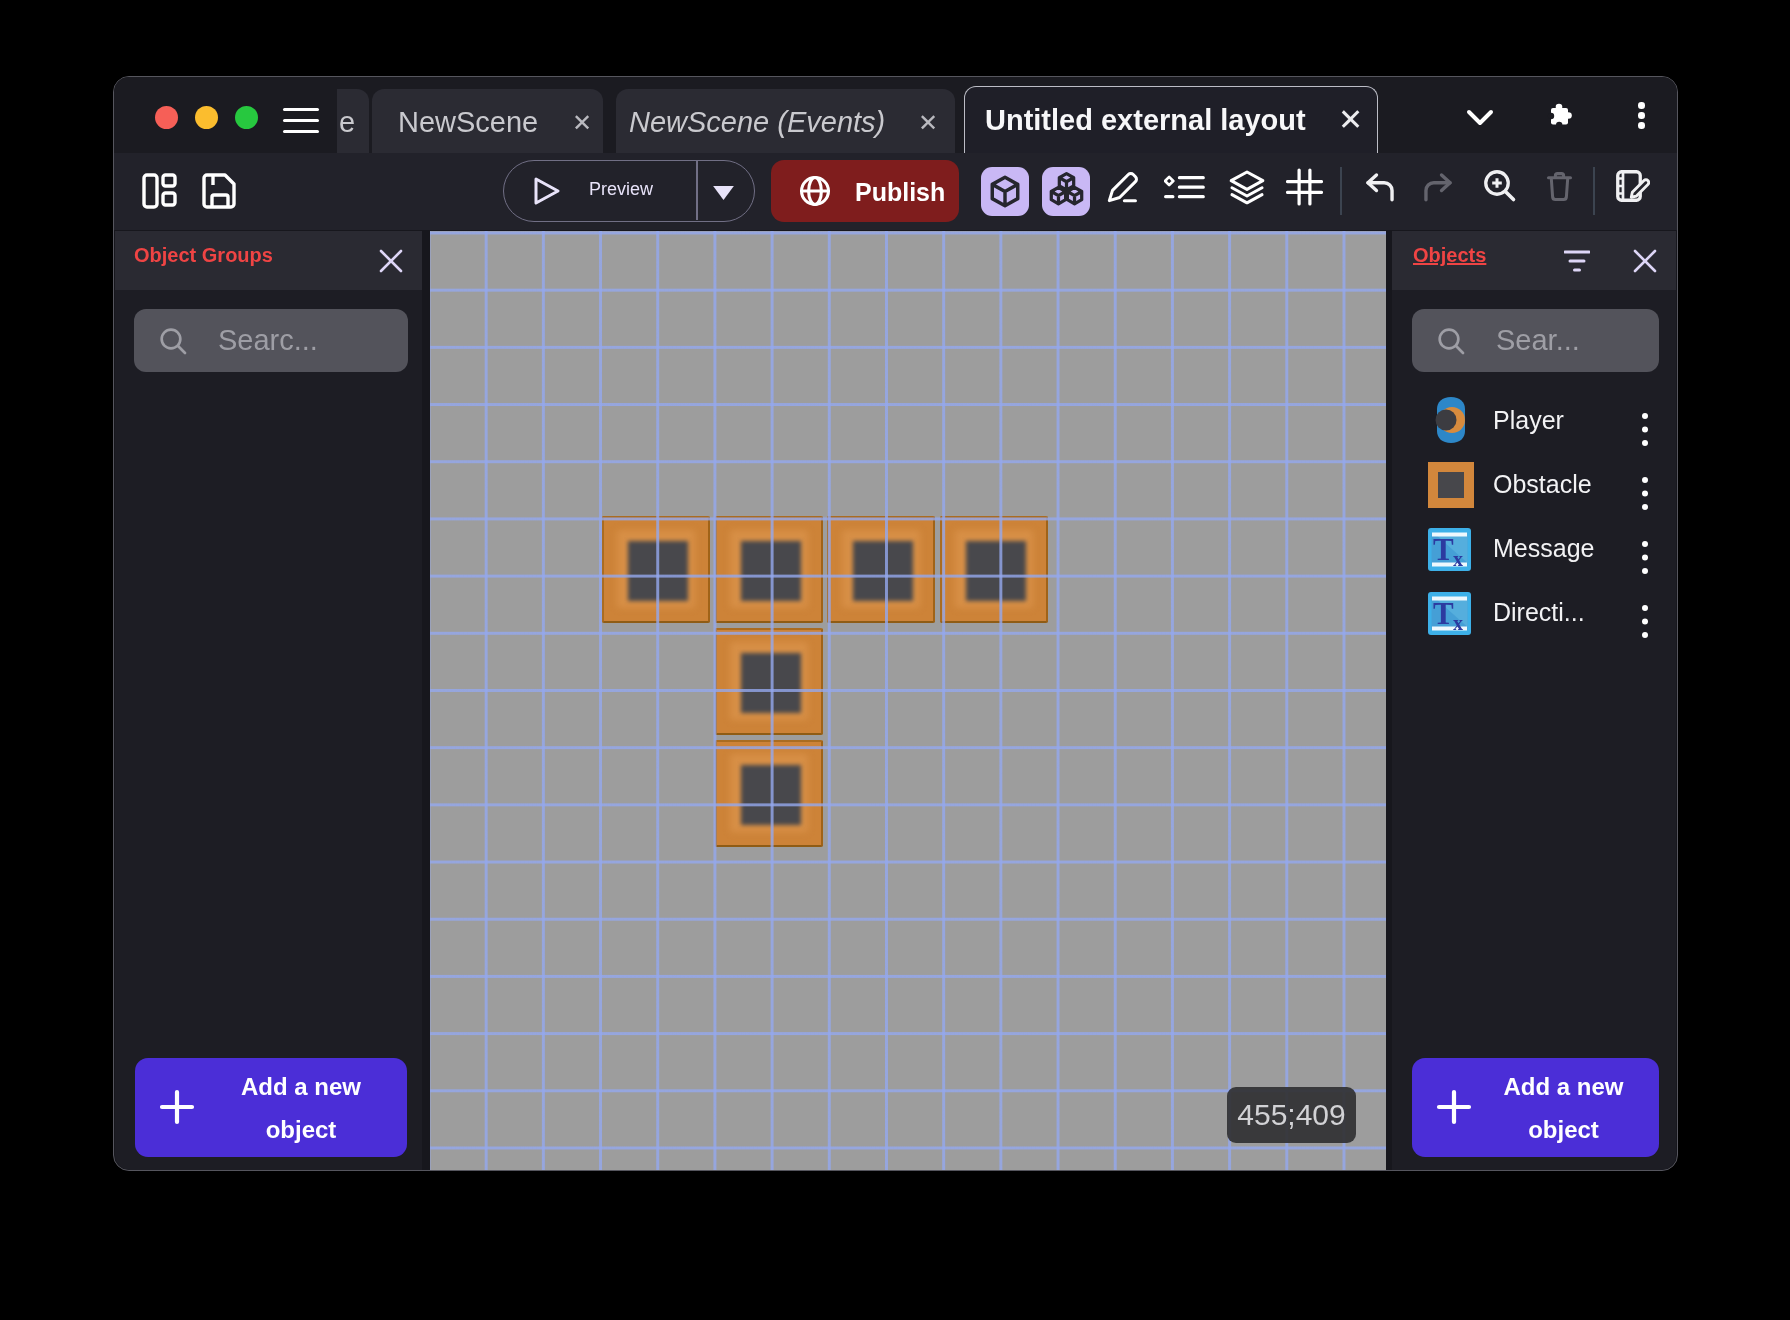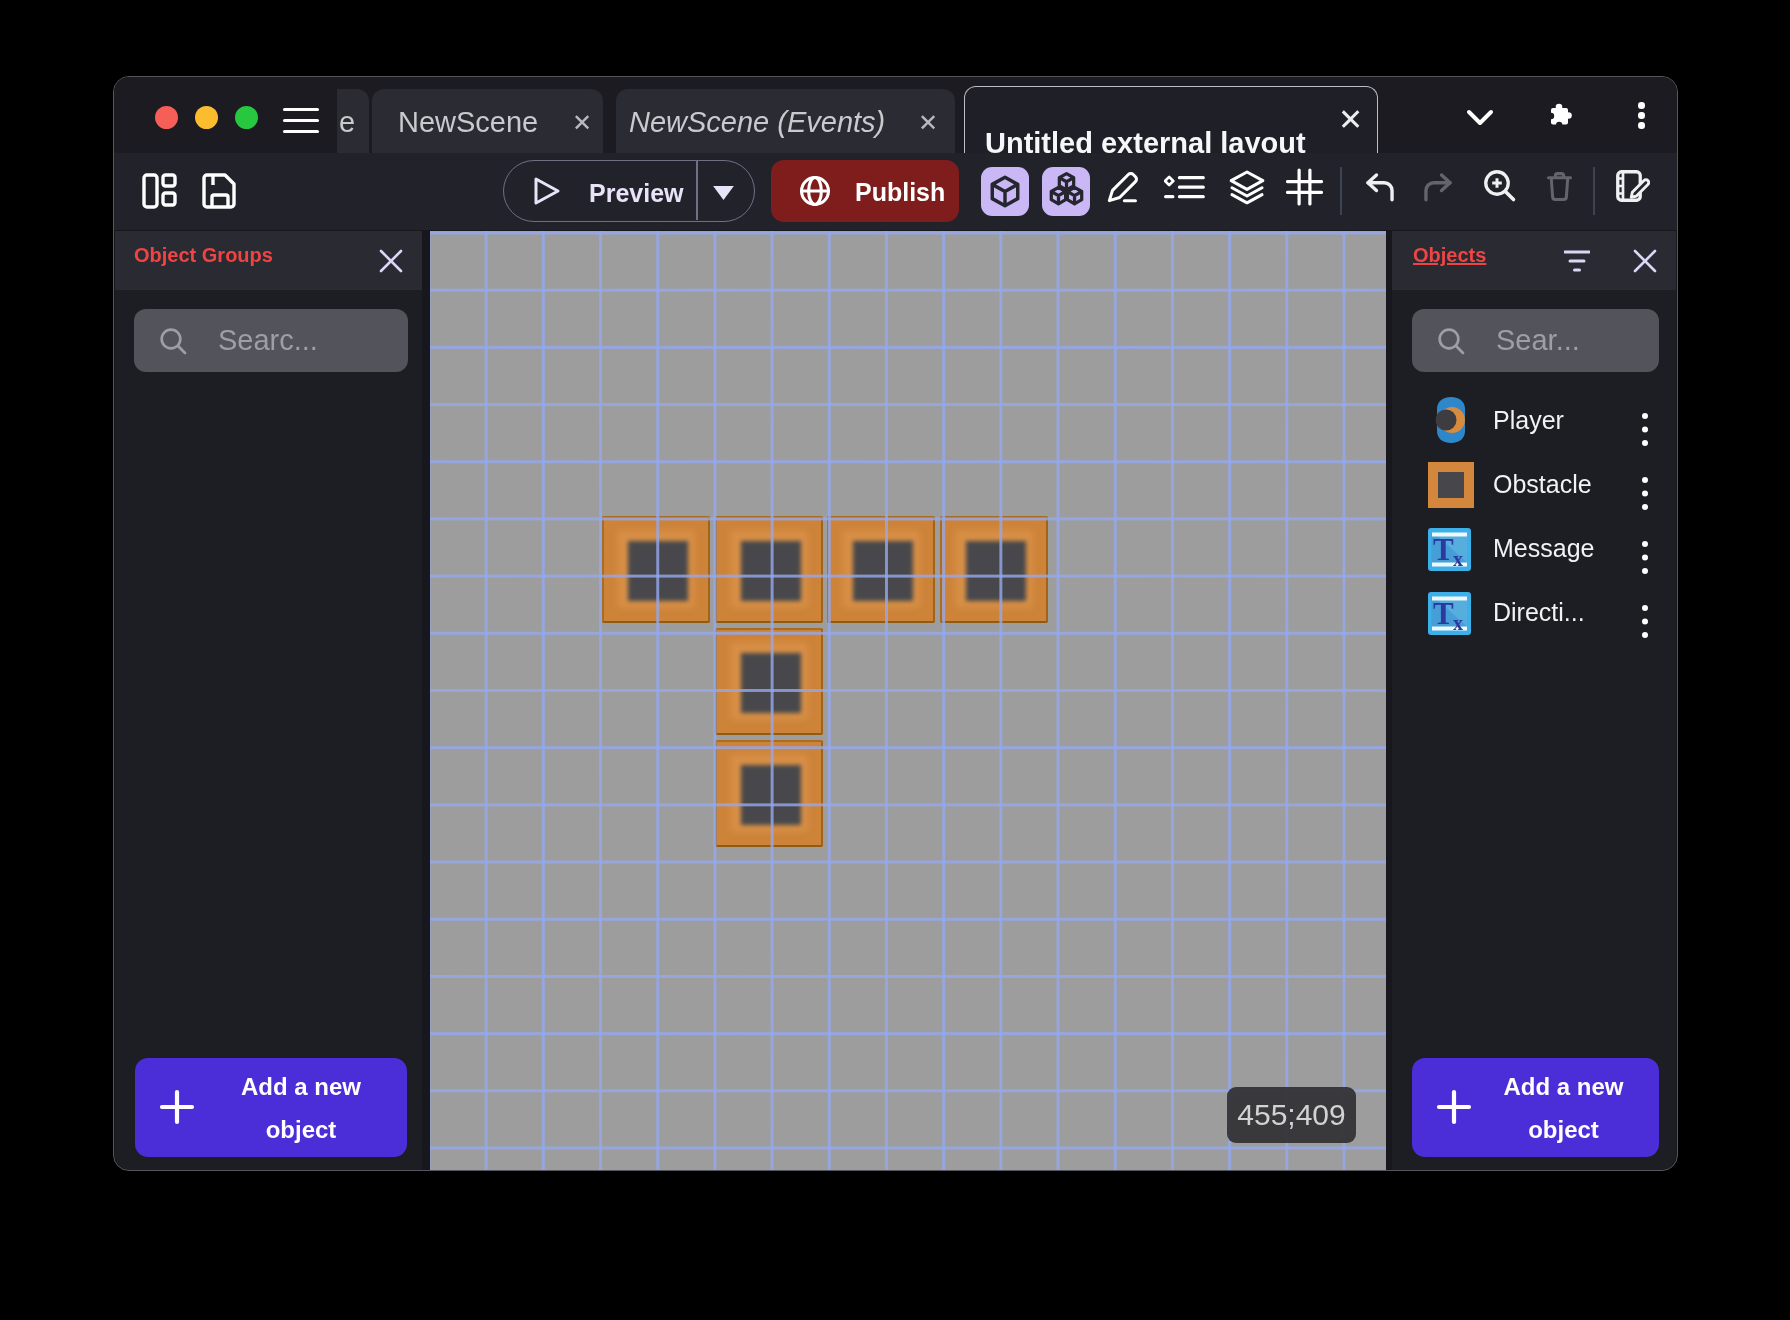--- a/index.html
+++ b/index.html
@@ -17,21 +17,21 @@
     color:#c9c9ce; font-size:29px; }
   .tab .lbl { position:absolute; top:17px; white-space:nowrap; }
   .tab .tx { position:absolute; top:20px; font-size:24px; color:#b9b9bf; font-weight:400; }
   .tab.active { background:#1f1f28; border:1.2px solid #bcbdc6; border-bottom:none; color:#f7f7f9; top:9px; height:67px; font-weight:700; }
   .tbicon { position:absolute; top:0; }
   
   #toolbar { position:absolute; left:0; top:76px; width:100%; height:77px; background:#22222a; }
   .ticon { position:absolute; }
   #btn-preview { position:absolute; left:389px; top:7px; width:252px; height:62px;
     border:1.5px solid #716f85; border-radius:31px; color:#e8e3f9; }
-  #btn-preview .txt { position:absolute; left:85px; top:18px; font-size:25px; font-weight:700; }
+  #btn-preview .txt { position:absolute; left:85px; top:18px; font-size:18px; font-weight:400; }
   #btn-preview .sep { position:absolute; left:192px; top:0px; width:1.5px; height:59px; background:#716f85; }
   #btn-publish { position:absolute; left:657px; top:7px; width:188px; height:62px;
     background:#7f1d1d; border-radius:13px; color:#fff; }
   #btn-publish .txt { position:absolute; left:84px; top:18px; font-size:25px; font-weight:700; }
   .toggle { position:absolute; top:14px; width:48px; height:49px; background:#c9b8f5; border-radius:11px; }
   .vsep { position:absolute; top:14px; width:2px; height:48px; background:#3c4450; }
   
   .panel { position:absolute; top:154px; bottom:0; background:#1d1d24; }
   #lpanel { left:1px; width:307px; border-radius:0 0 0 15px; }
   #rpanel { left:1278px; width:284px; border-radius:0 0 15px 0; }
@@ -83,21 +83,21 @@
     </div>
     <div class="tab" style="left:258px; width:231px;">
       <div class="lbl" style="left:26px;">NewScene</div>
       <div class="tx" style="left:200px;">✕</div>
     </div>
     <div class="tab" style="left:502px; width:339px;">
       <div class="lbl" style="left:13px;font-style:italic;">NewScene (Events)</div>
       <div class="tx" style="left:302px;">✕</div>
     </div>
     <div class="tab active" style="left:850px; width:414px;">
-      <div class="lbl" style="left:20px; top:17px;margin-top:23px;">Untitled external layout</div>
+      <div class="lbl" style="left:20px; top:17px;">Untitled external layout</div>
       <div class="tx" style="left:373px; color:#ededf0; top:15px; font-size:30px;">✕</div>
     </div>
     <svg class="tbicon" style="left:1348px; top:26px;" width="36" height="30" viewBox="0 0 36 30">
       <path d="M7 9 L18 20 L29 9" fill="none" stroke="#fff" stroke-width="4" stroke-linecap="round" stroke-linejoin="round"></path>
     </svg>
     <svg class="tbicon" style="left:1433px; top:23px;" width="29" height="29" viewBox="0 0 29 29">
       <rect x="4" y="8" width="17" height="16.5" rx="2" fill="#fff"></rect>
       <circle cx="12" cy="7" r="3.3" fill="#fff"></circle>
       <circle cx="21.5" cy="15.5" r="3.3" fill="#fff"></circle>
       <circle cx="4" cy="16" r="3.2" fill="#1b1b21"></circle>

